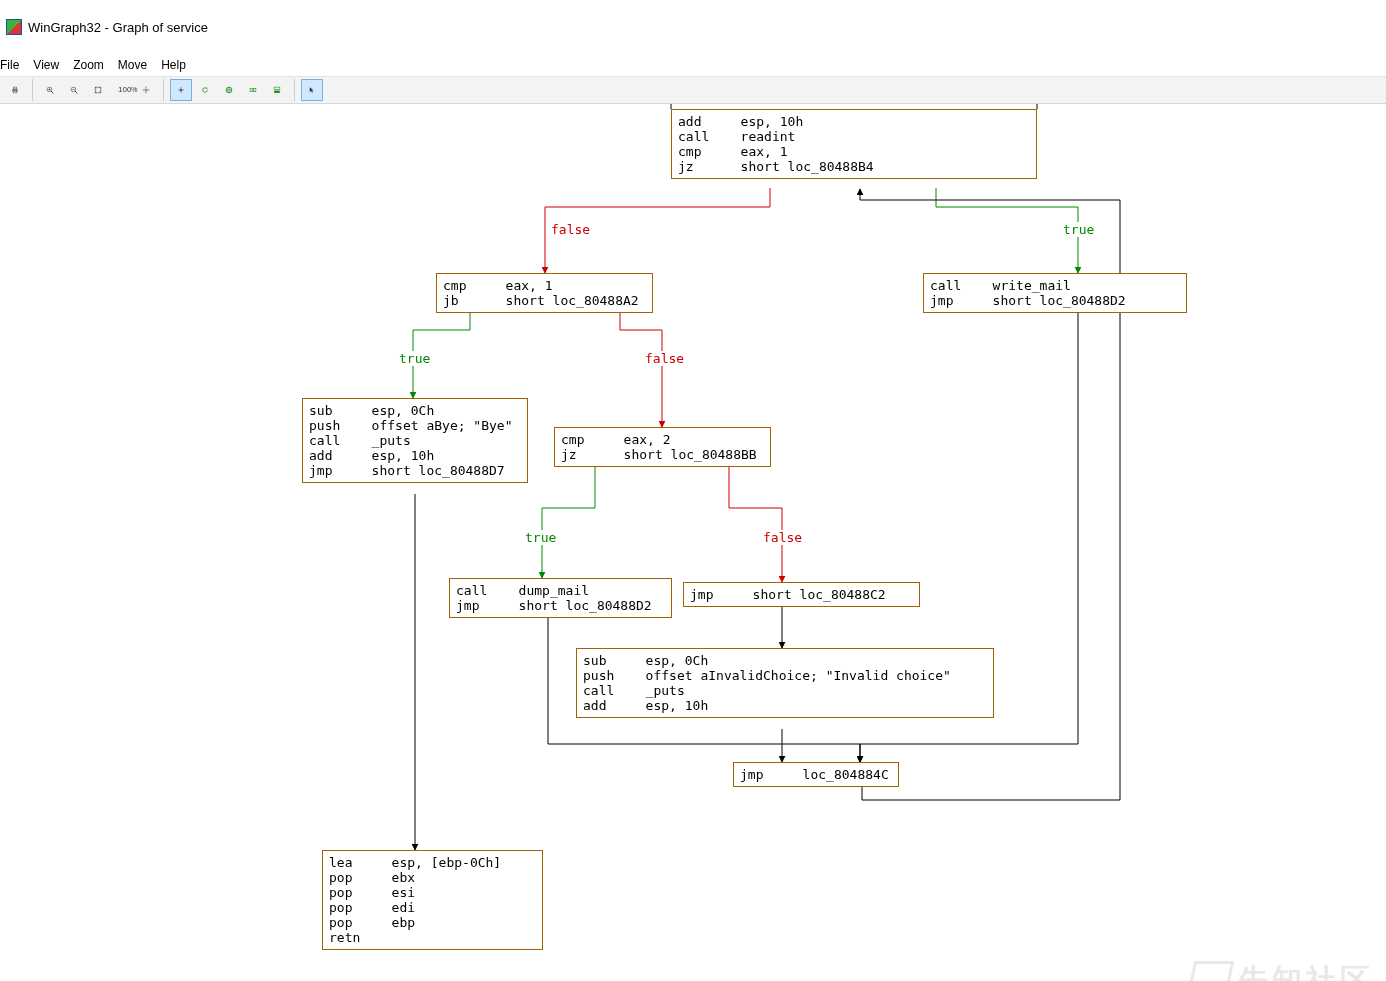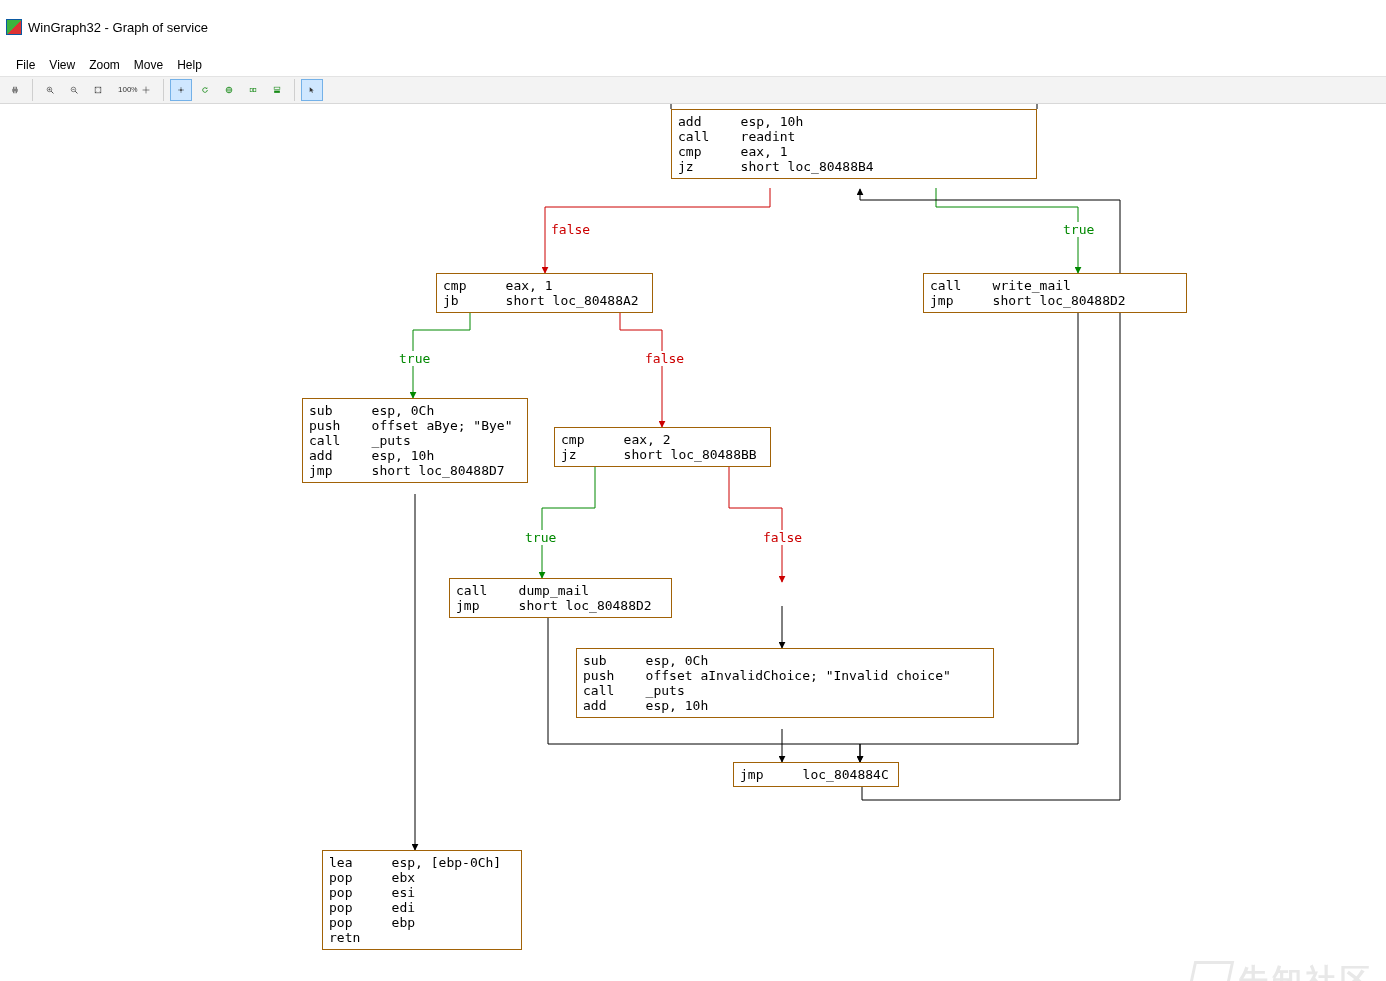--- a/index.html
+++ b/index.html
@@ -27,21 +27,21 @@
   }
   .titlebar .title {
     color: #000;
     font-size: 13px;
   }
   
   .menubar {
     height: 22px;
     display: flex;
     align-items: center;
-    padding: 0 16px;
+    padding: 0 0;
     gap: 14px;
     background: #fff;
     color: #000;
   }
   .menubar span { cursor: default; }
   
   .toolbar {
     height: 26px;
     background: #f3f3f3;
     border-top: 1px solid #e3e3e3;
@@ -271,26 +271,27 @@
 jmp     short loc_80488D2</div>
   <div class="node" style="left:302px; top:294px; width:226px;">sub     esp, 0Ch
 push    offset aBye; "Bye"
 call    _puts
 add     esp, 10h
 jmp     short loc_80488D7</div>
   <div class="node" style="left:554px; top:323px; width:217px;">cmp     eax, 2
 jz      short loc_80488BB</div>
   <div class="node" style="left:449px; top:474px; width:223px;">call    dump_mail
 jmp     short loc_80488D2</div>
+  <div class="node" style="left:683px; top:478px; width:237px;">jmp     short loc_80488C2</div>
   <div class="node" style="left:576px; top:544px; width:418px;">sub     esp, 0Ch
 push    offset aInvalidChoice; "Invalid choice"
 call    _puts
 add     esp, 10h</div>
   <div class="node" style="left:733px; top:658px; width:166px;">jmp     loc_804884C</div>
-  <div class="node" style="left:322px; top:746px; width:200px;">lea     esp, [ebp-0Ch]
+  <div class="node" style="left:322px; top:746px; width:221px;">lea     esp, [ebp-0Ch]
 pop     ebx
 pop     esi
 pop     edi
 pop     ebp
 retn</div>
 
   <div class="edge-label false" style="left:550px; top:118px;">false</div>
   <div class="edge-label true" style="left:1062px; top:118px;">true</div>
   <div class="edge-label true" style="left:398px; top:247px;">true</div>
   <div class="edge-label false" style="left:644px; top:247px;">false</div>

